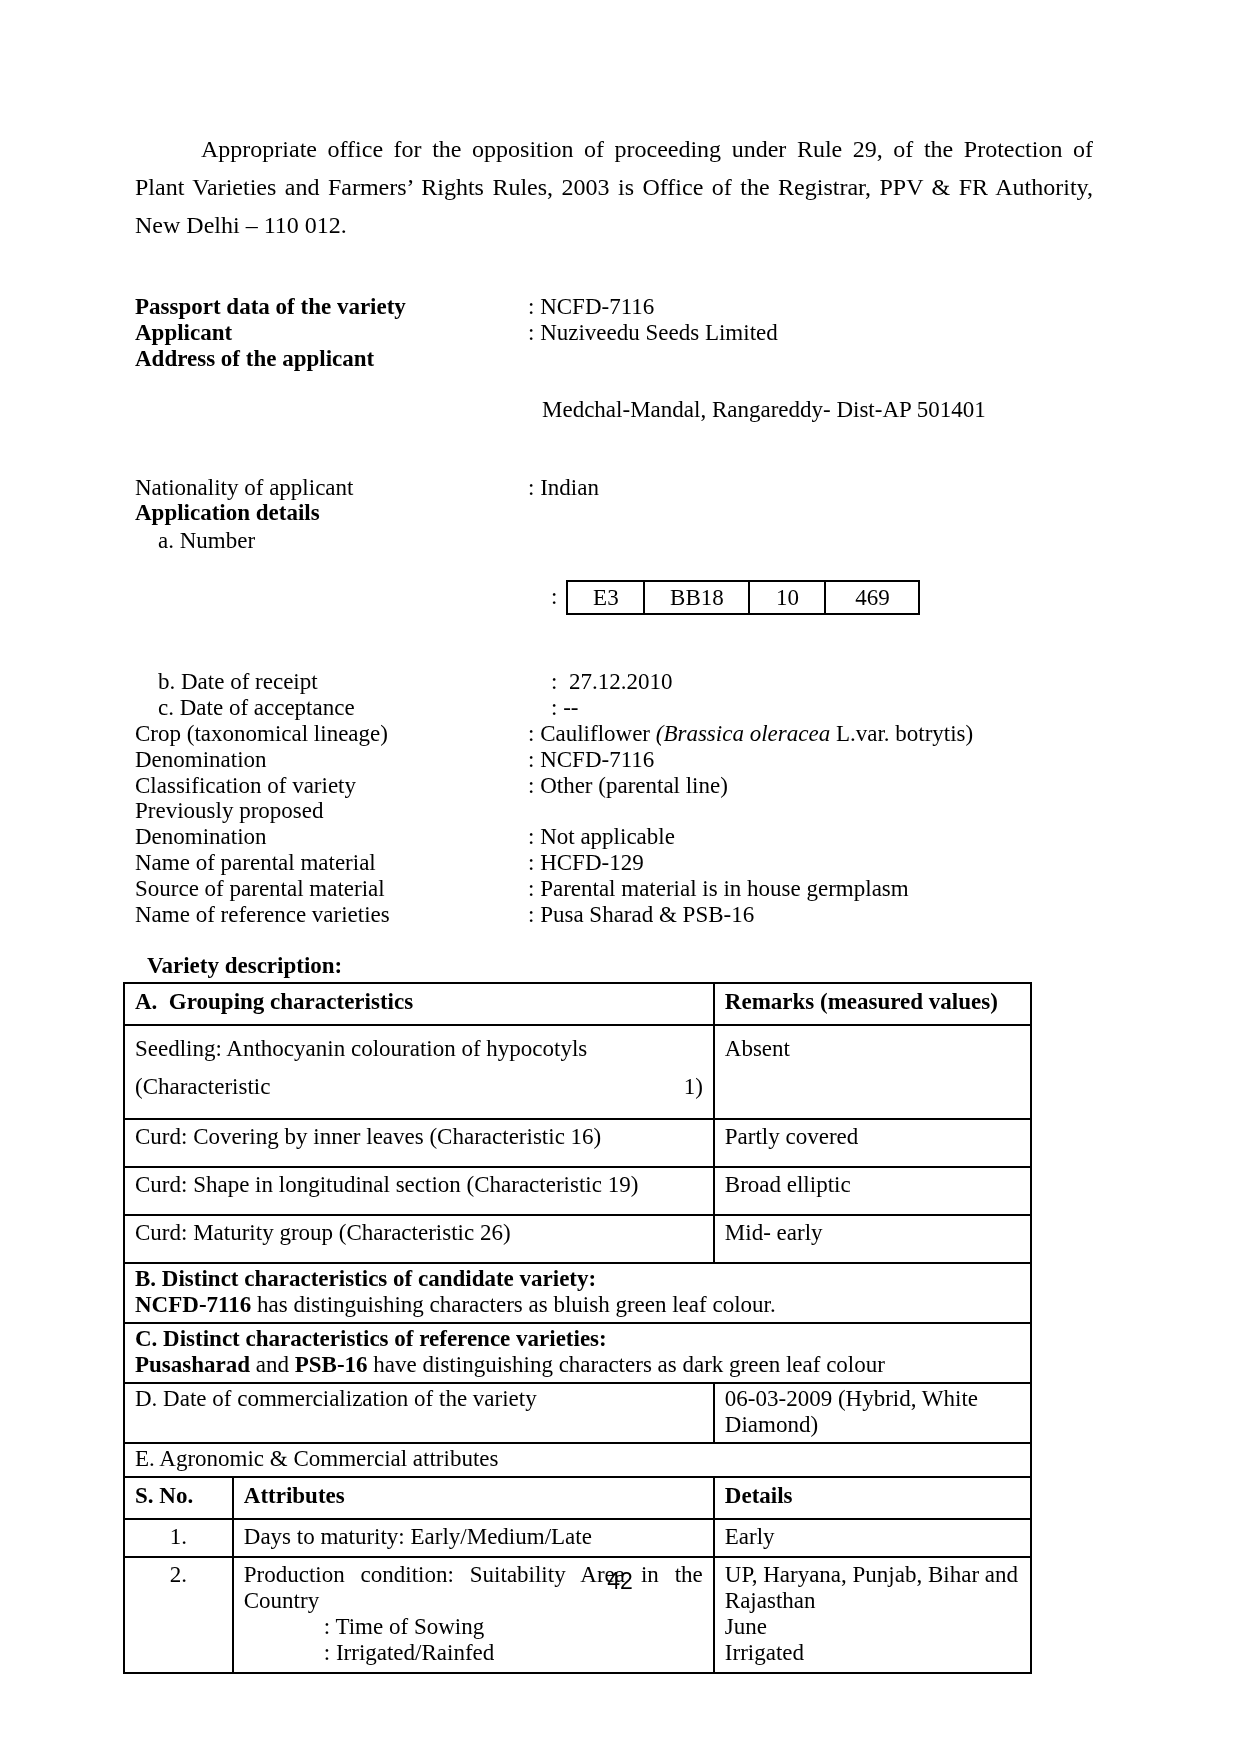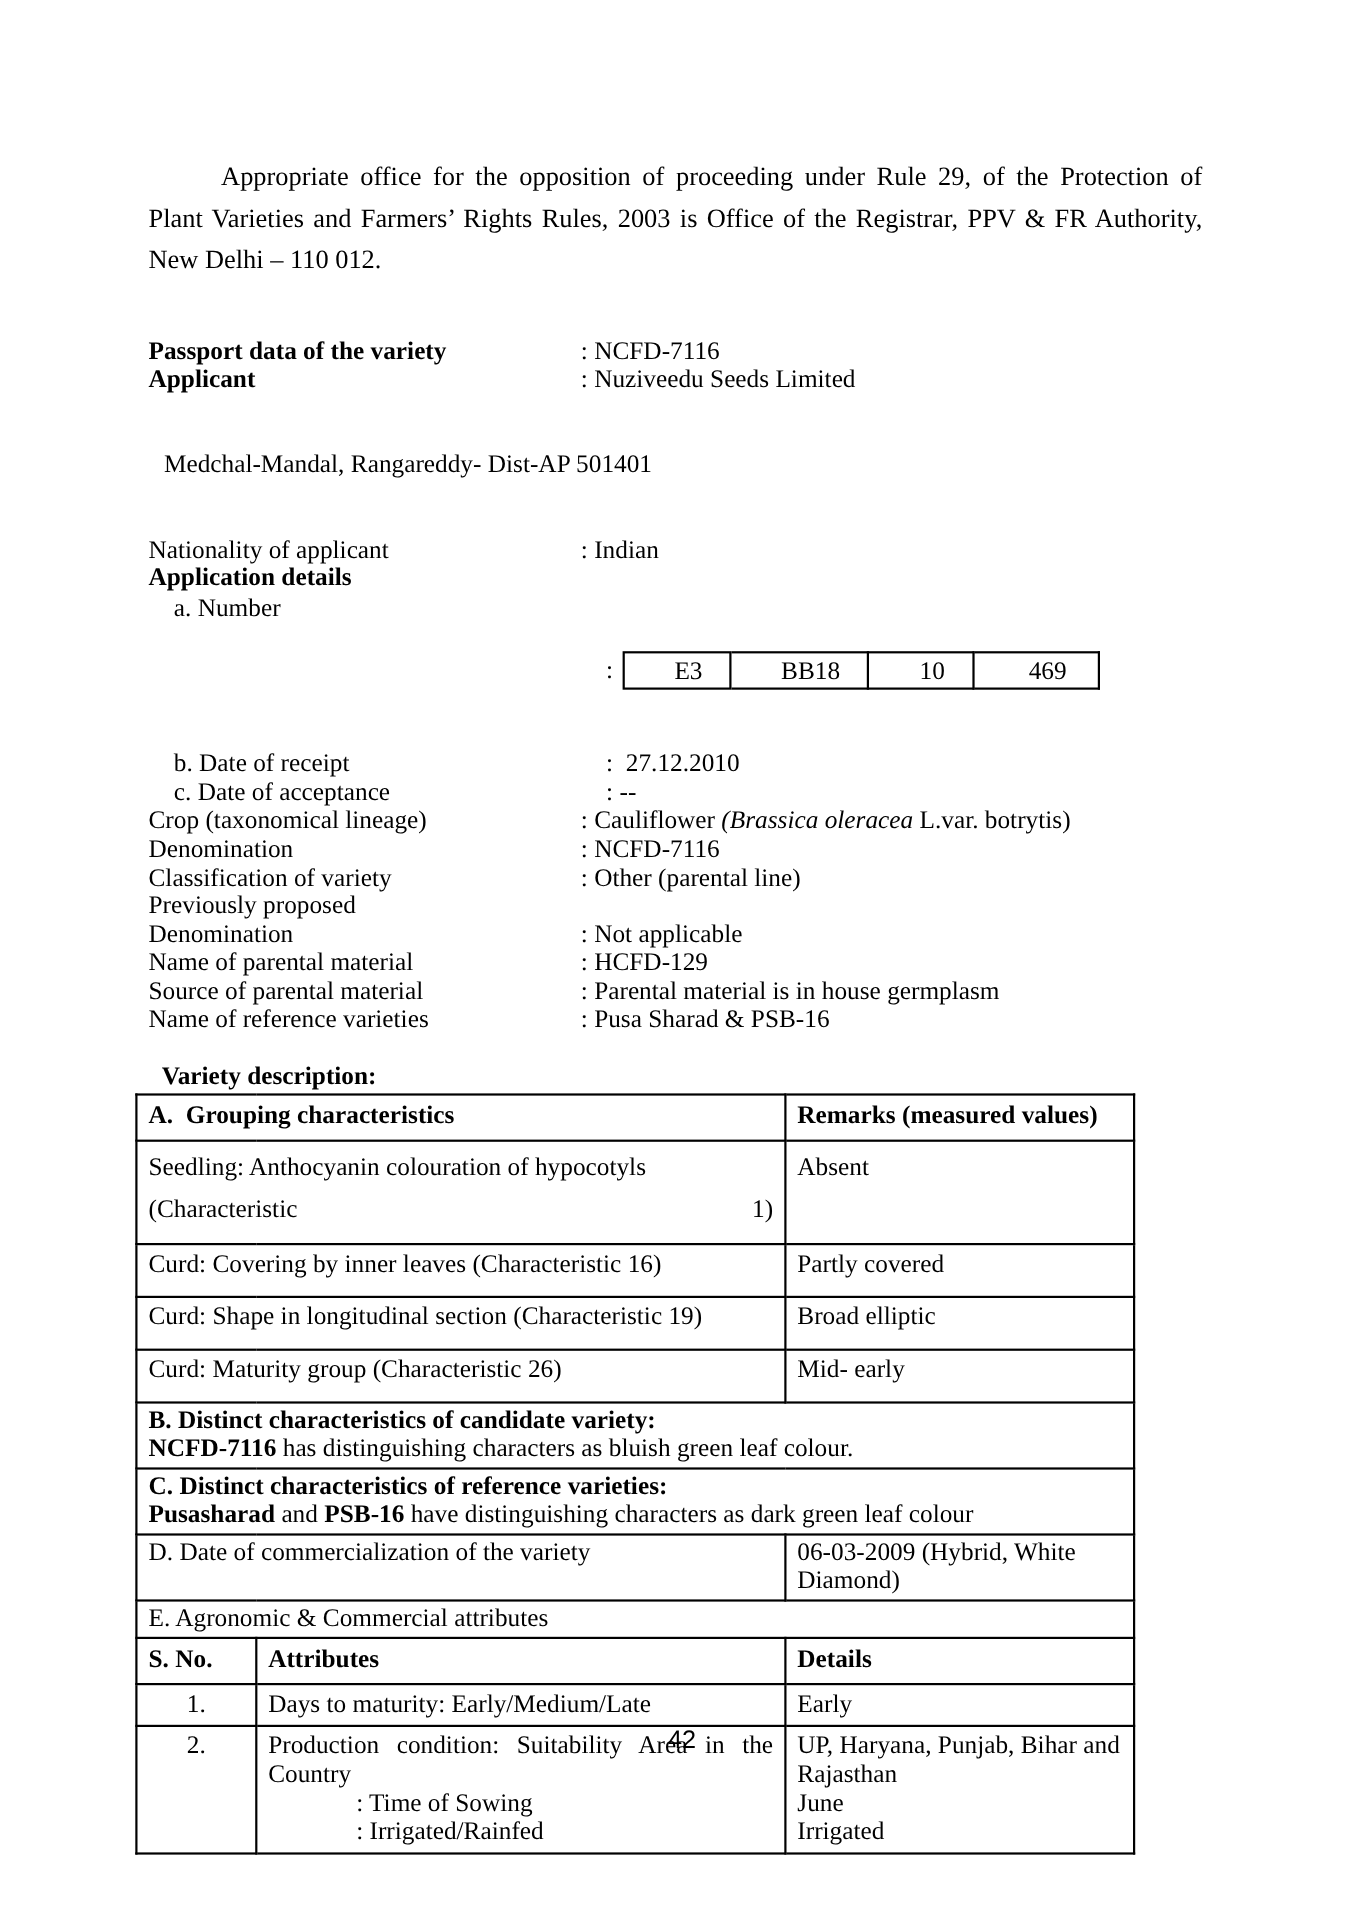--- a/index.html
+++ b/index.html
@@ -21,41 +21,40 @@
     width: 970px;
   }
   
   .intro {
     margin-left: 12px;
     width: 958px;
     font-size: 24px;
     line-height: 38px;
   }
   .intro .jline { text-align: justify; text-align-last: justify; text-justify: inter-word; }
-  .intro .first { text-indent: 66px; margin-top: 12px; }
+  .intro .first { text-indent: 66px; }
 
   
   .passport { margin-left: 12px; margin-top: 50px; font-size: 23px; }
   .prow { display: flex; line-height: 25.8px; }
   .plabel { width: 393px; flex: none; }
   .pvalue { flex: 1; white-space: pre-wrap; }
   .bold { font-weight: bold; }
   .sub { padding-left: 23px; }
   .ital { font-style: italic; }
   .addr2 { padding-left: 14px; }
   .prow-number { align-items: flex-start; margin: 2px 0 3px 0; }
   .numwrap { display: flex; align-items: center; }
   .numcolon { margin-right: 9px; }
   .numbox { display: inline-flex; }
   .numcell {
     border: 2px solid #000;
     border-left: none;
     height: 31px; line-height: 31px;
     text-align: center;
-    padding-left: 20px;
   }
   .numcell:first-child { border-left: 2px solid #000; }
   .numcell.c0 { width: 75px; }
   .numcell.c1 { width: 103px; }
   .numcell.c2 { width: 74px; }
   .numcell.c3 { width: 92px; }
 
   
   .vheading { margin-left: 24px; margin-top: 26px; font-size: 23px; font-weight: bold; }
   table.vtable {
@@ -110,20 +109,21 @@
         <span class="plabel bold">Passport data of the variety</span>
         <span class="pvalue">: NCFD-7116</span>
       </div>
 
       <div class="prow">
         <span class="plabel bold">Applicant</span>
         <span class="pvalue">: Nuziveedu Seeds Limited</span>
       </div>
 
       <div class="prow">
+        <span class="plabel bold">Address of the applicant</span>
         <span class="pvalue">
           <div class="addr2">Medchal-Mandal, Rangareddy- Dist-AP 501401</div>
         </span>
       </div>
 
       <div class="prow">
         <span class="plabel">Nationality of applicant</span>
         <span class="pvalue">: Indian</span>
       </div>
 

